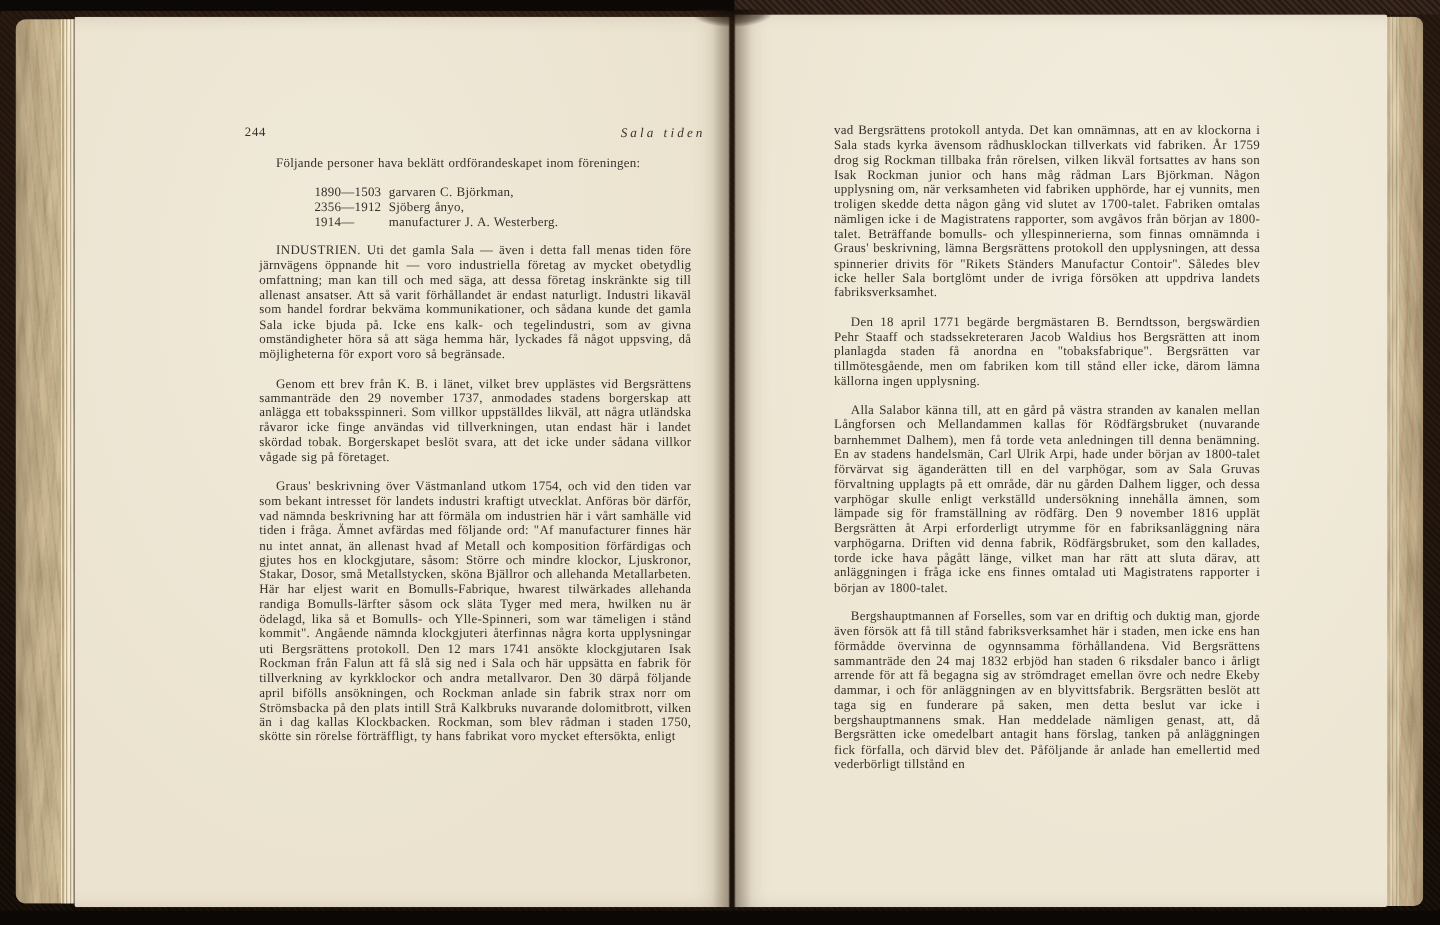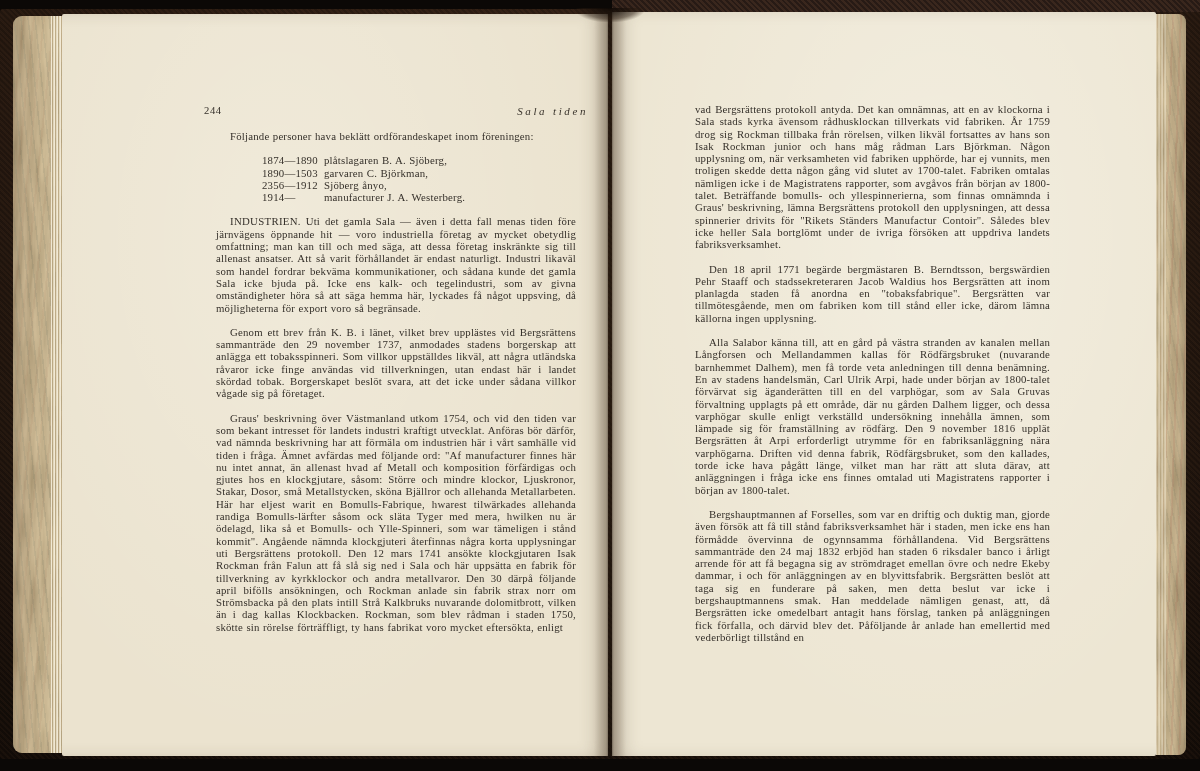--- a/index.html
+++ b/index.html
@@ -141,24 +141,20 @@
     <div class="text-col">
       <div class="pg-header">
         <span class="folio">244</span>
         <span class="running-title">Sala tiden</span>
       </div>
 
       <p class="para indent">Följande personer hava beklätt ordförandeskapet inom föreningen:</p>
 
       <div class="chair-list">
         <div class="chair-row">
-          <span class="yrs">1874—1890</span>
-          <span class="nm">plåtslagaren B. A. Sjöberg,</span>
-        </div>
-        <div class="chair-row">
           <span class="yrs">1890—1503</span>
           <span class="nm">garvaren C. Björkman,</span>
         </div>
         <div class="chair-row">
           <span class="yrs">2356—1912</span>
           <span class="nm">Sjöberg ånyo,</span>
         </div>
         <div class="chair-row">
           <span class="yrs">1914—</span>
           <span class="nm">manufacturer J. A. Westerberg.</span>

